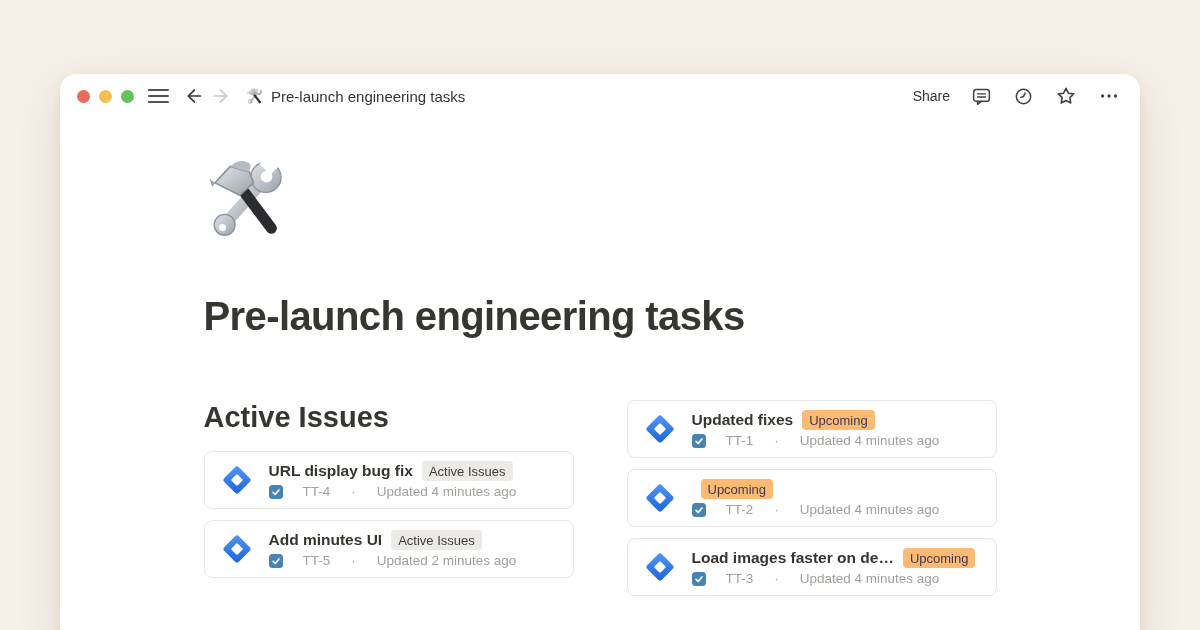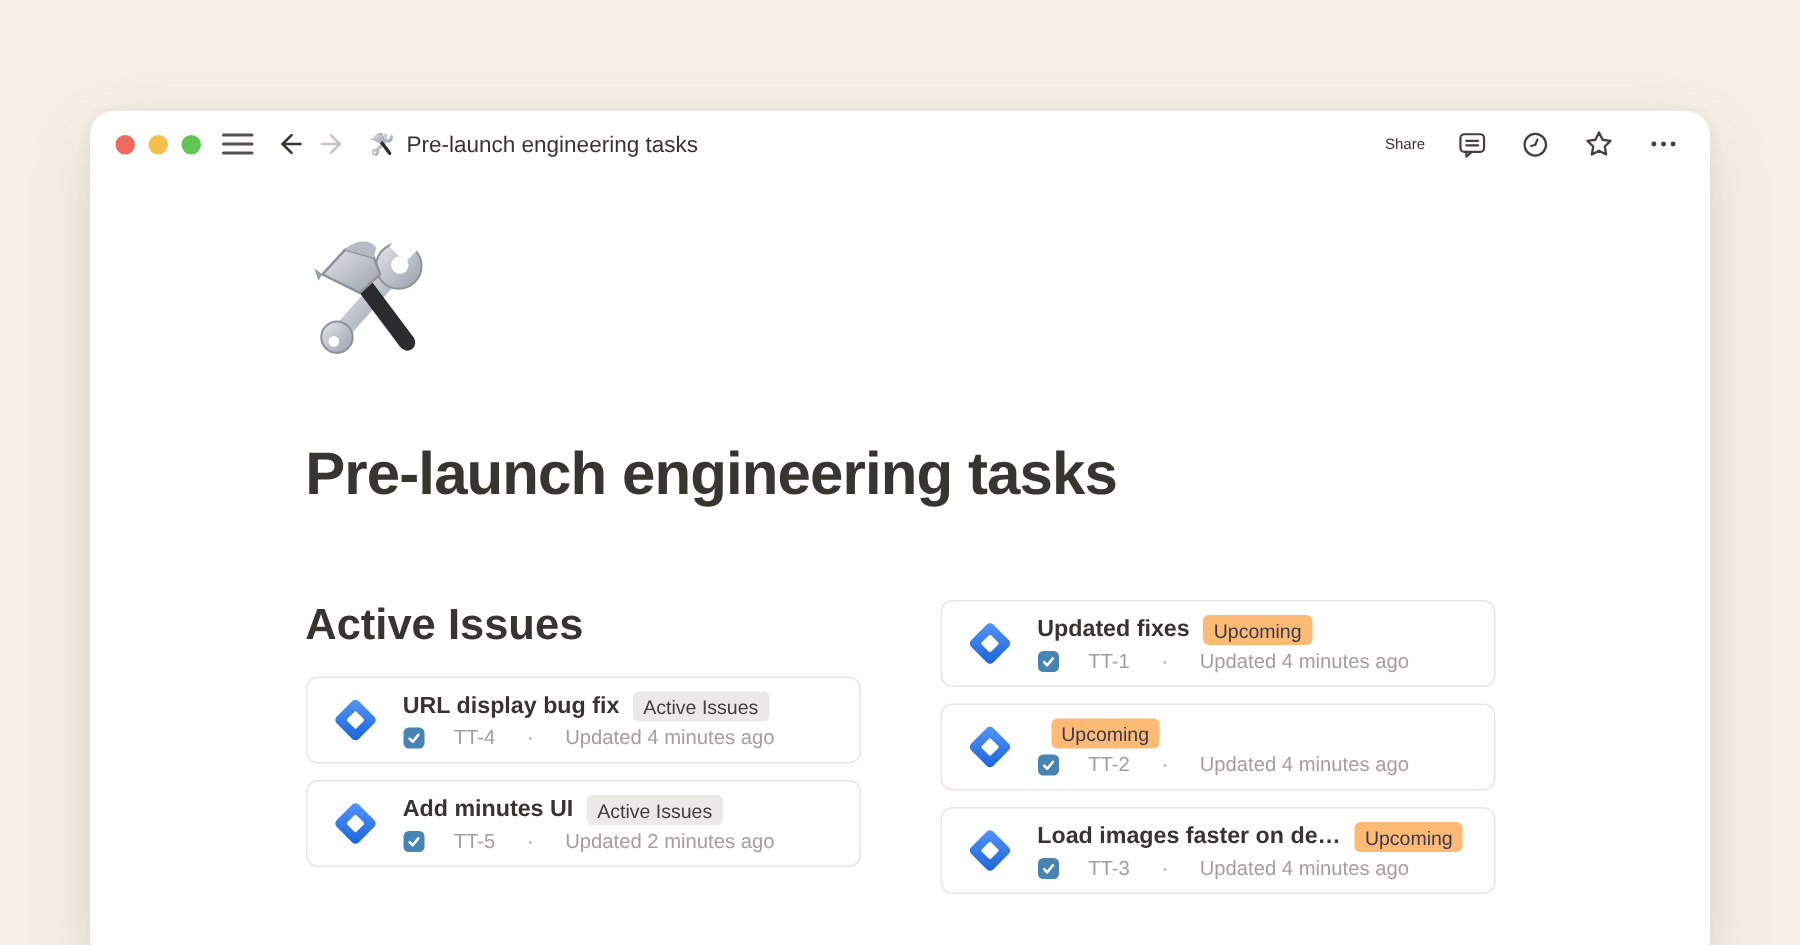--- a/index.html
+++ b/index.html
@@ -32,21 +32,21 @@
   .light.yellow { background:#f4bf4f; }
   .light.green  { background:#61c454; }
   .hamburger { margin-left:14px; width:21px; display:flex; flex-direction:column; gap:3.6px; cursor:pointer; }
   .hamburger span { display:block; height:2.3px; border-radius:1px; background:#54524d; }
   .navarrows { display:flex; align-items:center; gap:7px; margin-left:13px; }
   .icon-btn { display:flex; align-items:center; justify-content:center; cursor:pointer; }
   .doc-title-wrap { display:flex; align-items:center; gap:7px; margin-left:13px; }
   .mini-emoji { width:18px; height:18px; }
   .doc-title { font-size:15px; color:#37352f; }
   .topbar-right { margin-left:auto; display:flex; align-items:center; gap:21px; }
-  .share-label { font-size:10px; color:#37352f; cursor:pointer; }
+  .share-label { font-size:14px; color:#37352f; cursor:pointer; }
   
   .content { width:793px; margin:0 auto; padding-top:36px; }
   .page-icon { width:88px; height:88px; display:block; cursor:pointer; }
   h1.page-title {
     margin:50px 0 0 0;
     font-size:40px; line-height:48px;
     font-weight:700; letter-spacing:-0.6px;
     color:#37352f;
   }
   .columns {

